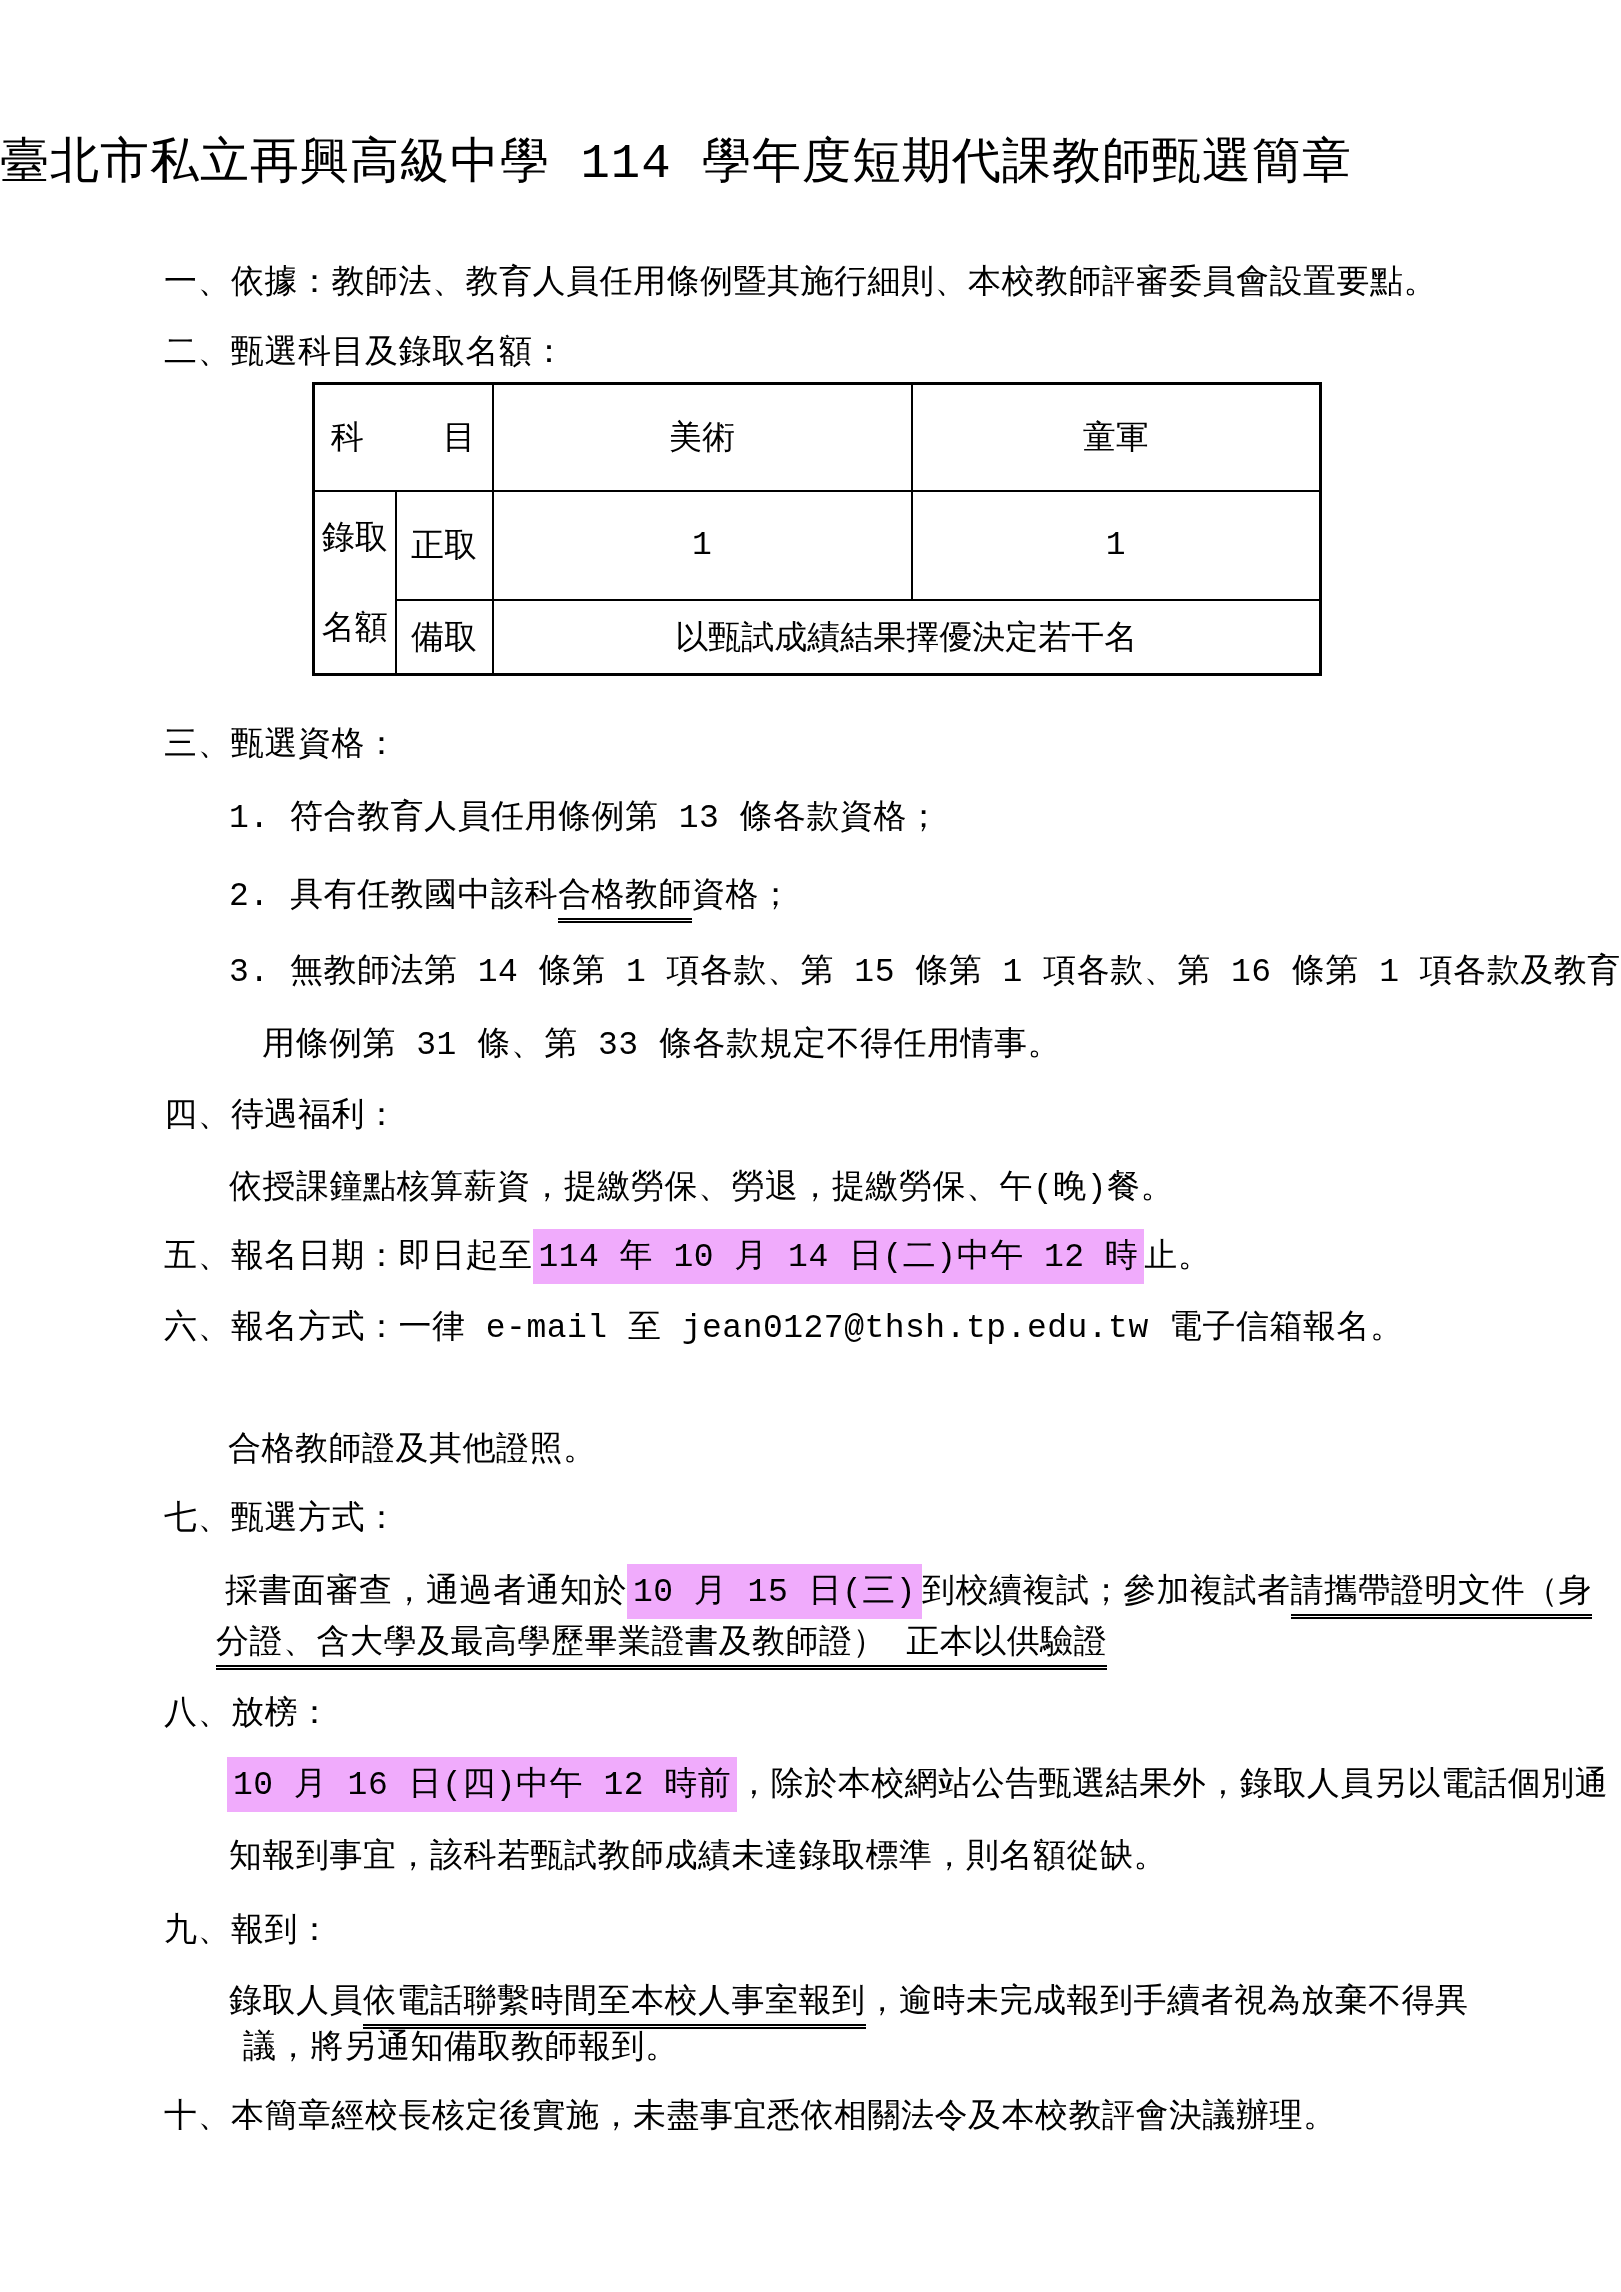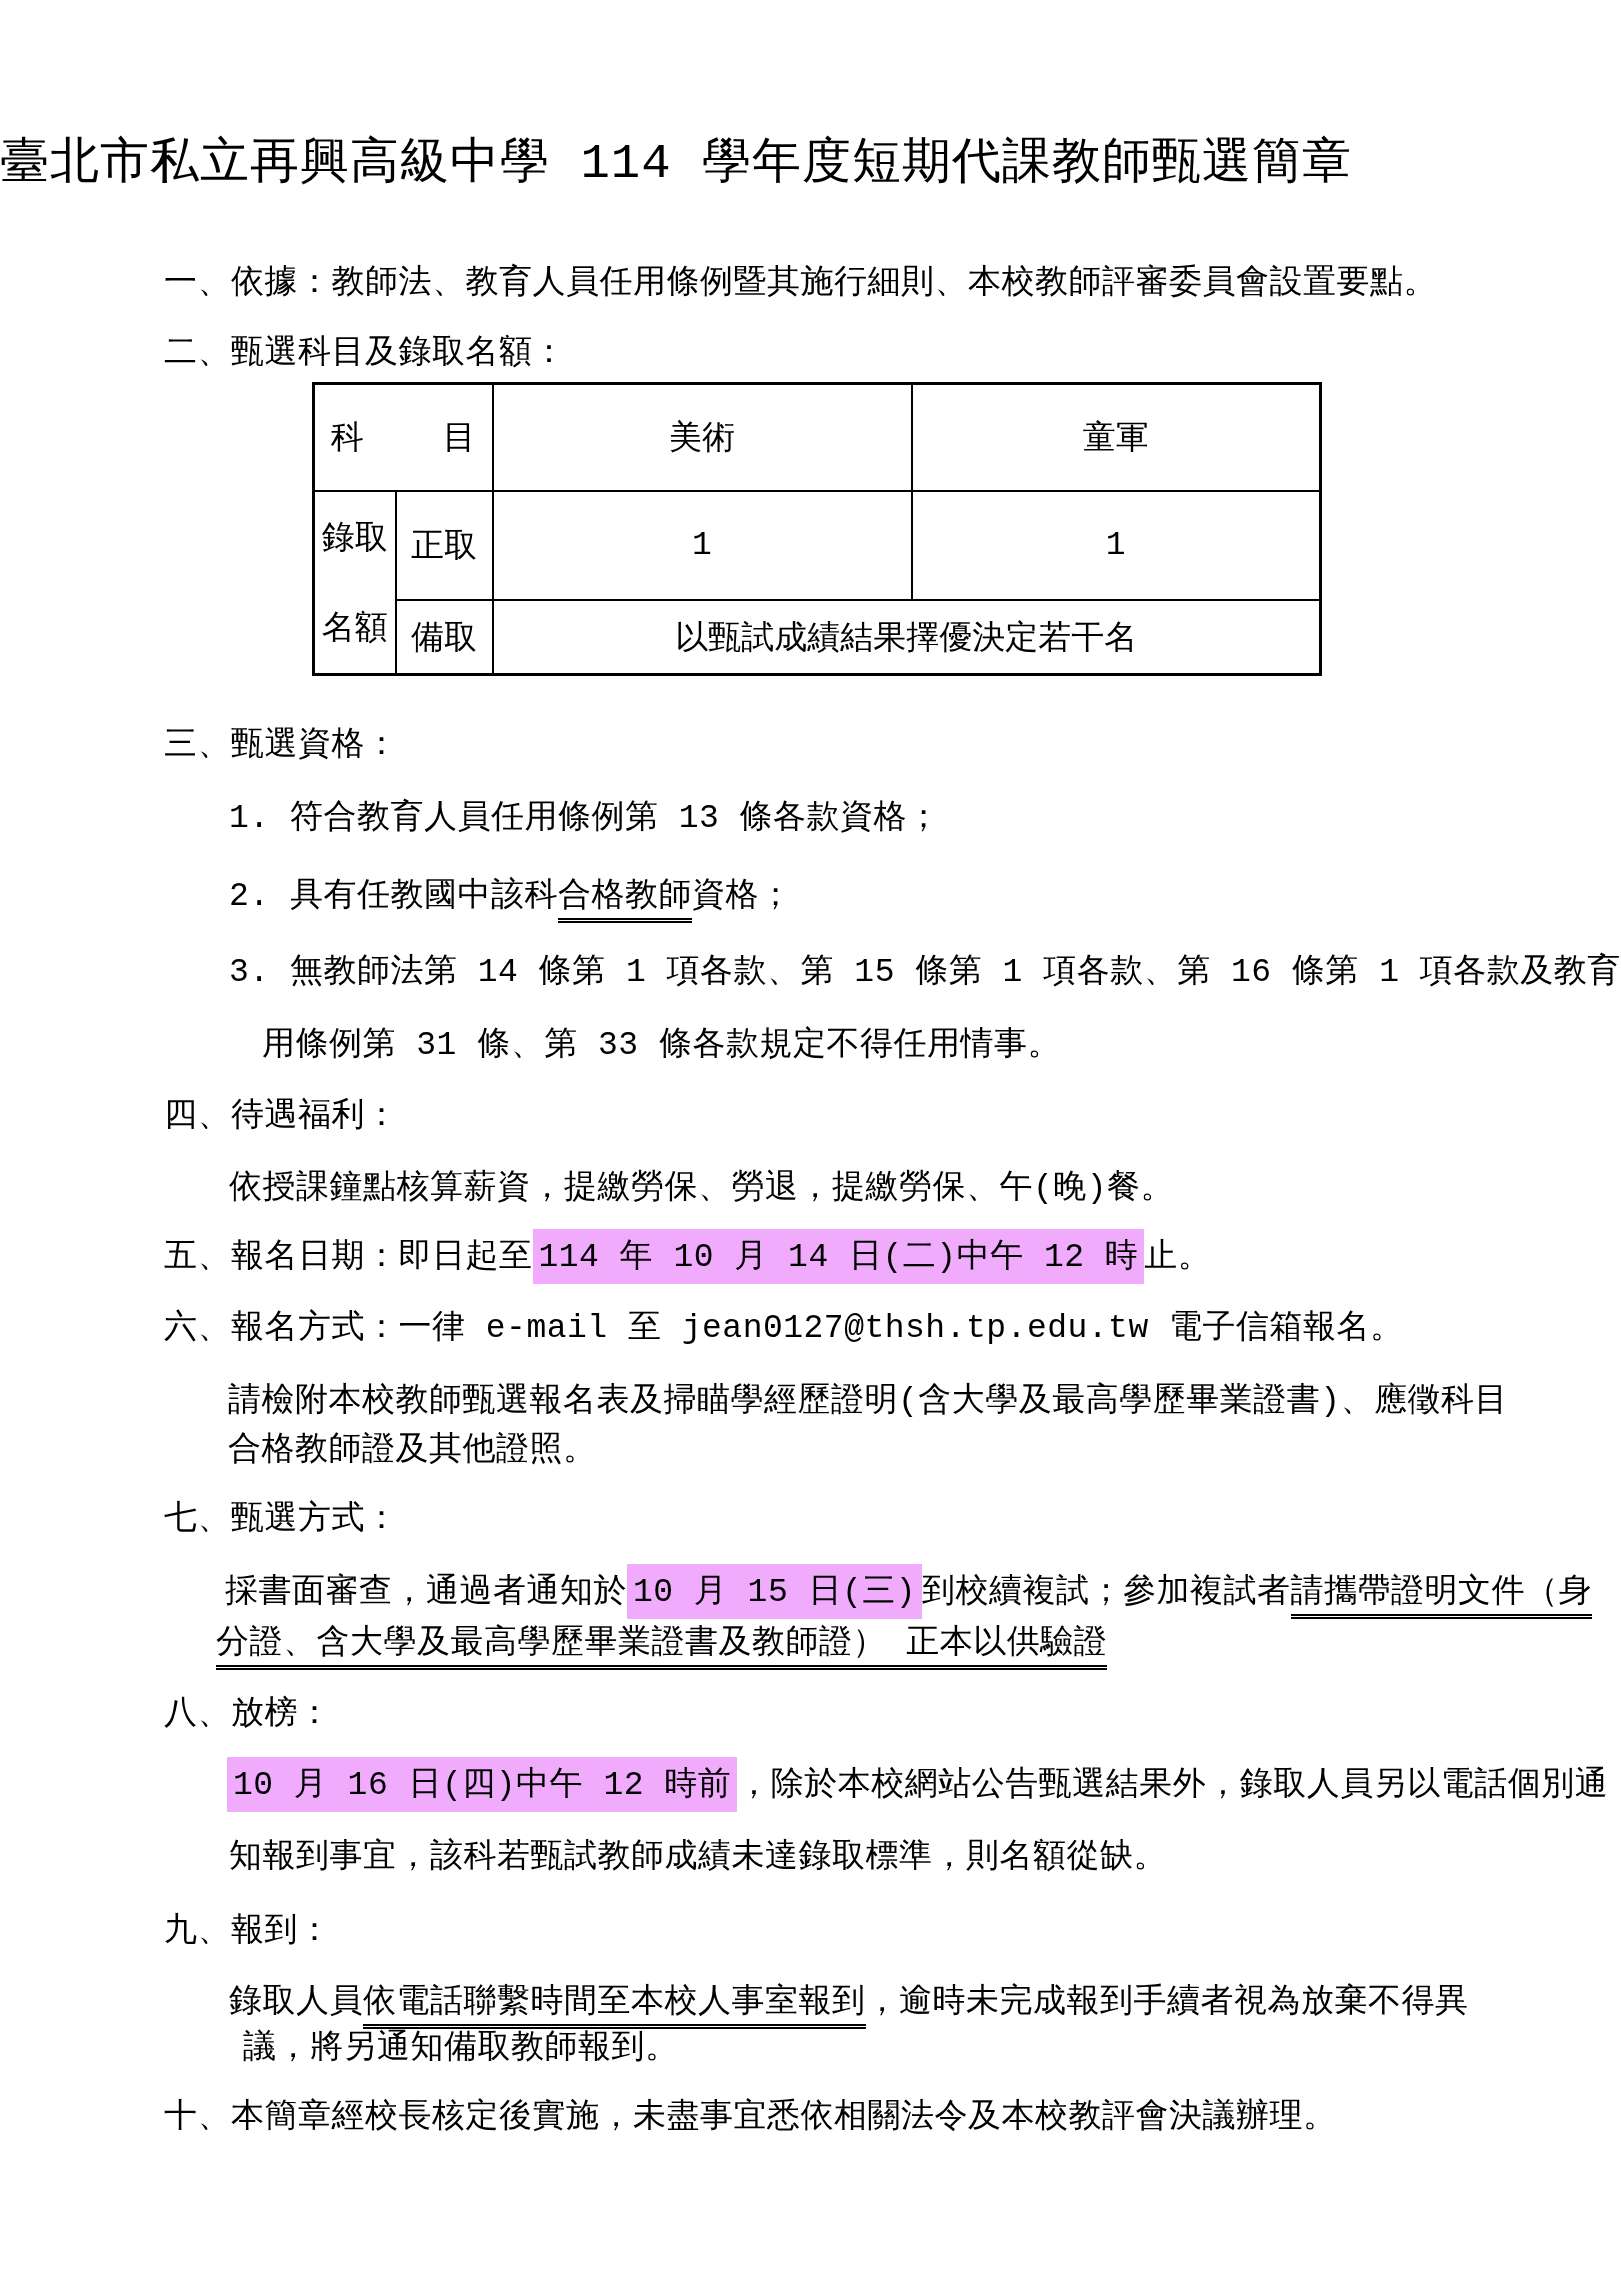--- a/index.html
+++ b/index.html
@@ -93,21 +93,20 @@
   <p class="line" style="top:866px;left:222px"><span>2. 具有任教國中該科</span><span class="du">合格教師</span><span>資格；</span></p>
   <p class="line" style="top:942px;left:222px">3. 無教師法第 14 條第 1 項各款、第 15 條第 1 項各款、第 16 條第 1 項各款及教育人員任</p>
   <p class="line" style="top:1015px;left:255px">用條例第 31 條、第 33 條各款規定不得任用情事。</p>
 
   <p class="line" style="top:1086px;left:157px">四、待遇福利：</p>
   <p class="line" style="top:1158px;left:222px">依授課鐘點核算薪資，提繳勞保、勞退，提繳勞保、午(晚)餐。</p>
 
   <p class="line" style="top:1227px;left:157px"><span>五、報名日期：即日起至</span><span class="hl">114 年 10 月 14 日(二)中午 12 時</span><span>止。</span></p>
 
   <p class="line" style="top:1298px;left:157px">六、報名方式：一律 e-mail 至 jean0127@thsh.tp.edu.tw 電子信箱報名。</p>
-  <p class="line" style="top:1371px;left:221px">請檢附本校教師甄選報名表及掃瞄學經歷證明(含大學及最高學歷畢業證書)、應徵科目</p>
   <p class="line" style="top:1420px;left:221px">合格教師證及其他證照。</p>
 
   <p class="line" style="top:1489px;left:157px">七、甄選方式：</p>
   <p class="line" style="top:1562px;left:218px"><span>採書面審查，通過者通知於</span><span class="hl">10 月 15 日(三)</span><span>到校續複試；參加複試者</span><span class="du">請攜帶證明文件（身</span></p>
   <p class="line" style="top:1613px;left:209px"><span class="du">分證、含大學及最高學歷畢業證書及教師證） 正本以供驗證</span></p>
 
   <p class="line" style="top:1684px;left:157px">八、放榜：</p>
   <p class="line" style="top:1755px;left:220px"><span class="hl">10 月 16 日(四)中午 12 時前</span><span>，除於本校網站公告甄選結果外，錄取人員另以電話個別通</span></p>
   <p class="line" style="top:1827px;left:222px">知報到事宜，該科若甄試教師成績未達錄取標準，則名額從缺。</p>
 

